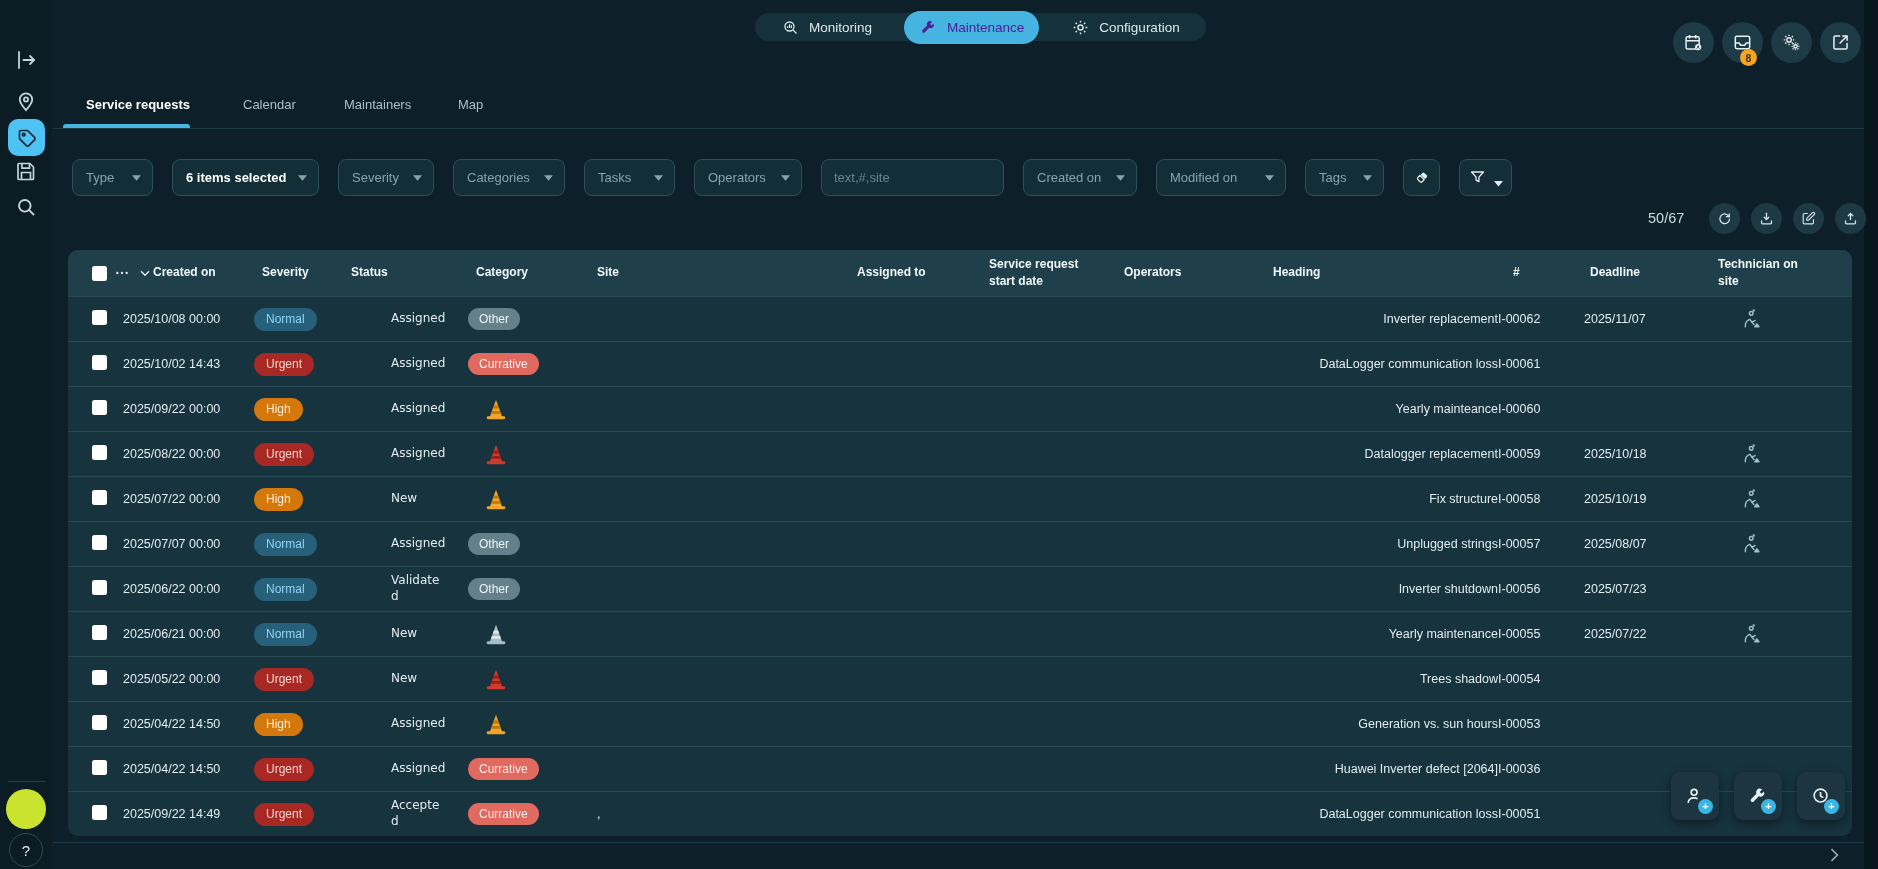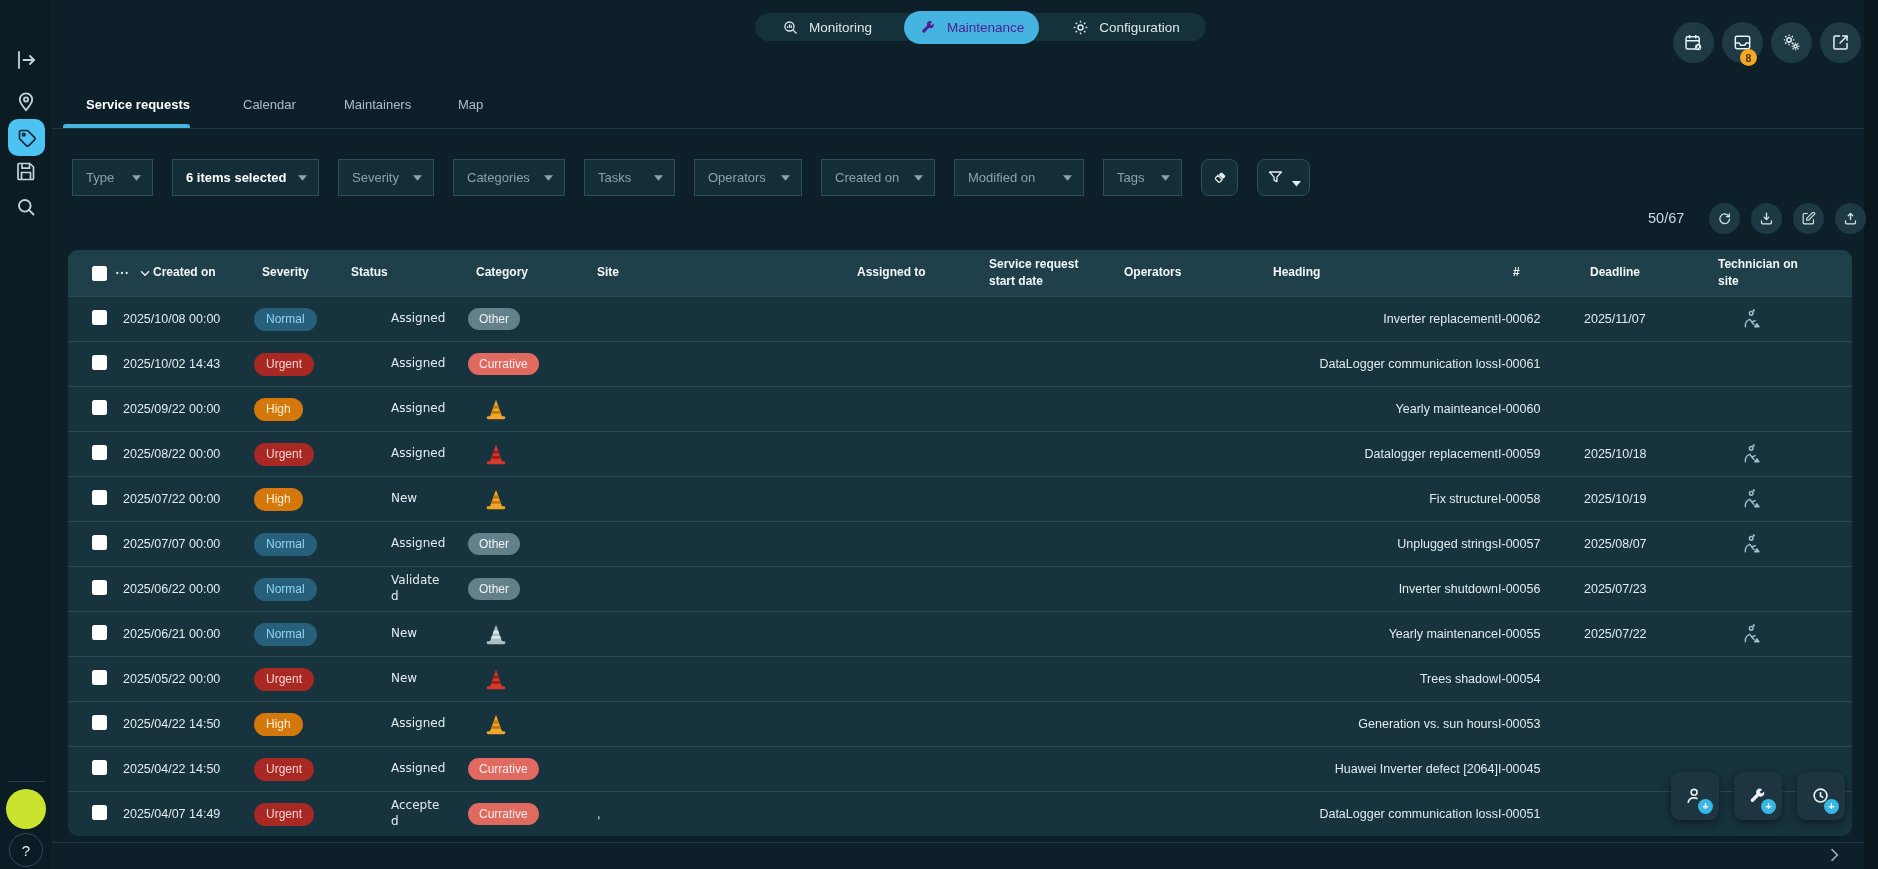--- a/index.html
+++ b/index.html
@@ -28,21 +28,21 @@
   #inbox-badge { position:absolute; left:18px; top:27px; width:17px; height:17px; border-radius:50%; background:#f5a623; color:#4a3204; font-size:10.5px; font-weight:bold; display:flex; align-items:center; justify-content:center; }
 
   
   .tab { position:absolute; top:97px; font-size:13px; color:#aebfc6; cursor:pointer; background:none; border:none; font-family:inherit; }
   .tab.active { color:#ffffff; font-weight:bold; }
   #tab-underline { position:absolute; left:63px; top:124px; width:127px; height:4px; border-radius:3px 3px 0 0; background:#45b4e0; }
   #tabs-border { position:absolute; left:53px; top:128px; right:0; height:1px; background:#1d3944; }
 
   
   #filter-row { position:absolute; left:72px; top:159px; display:flex; gap:19px; z-index:4; }
-  .chip { height:37px; display:flex; align-items:center; justify-content:space-between; padding:0 11px 0 13px; border:1px solid #2d4e5a; border-radius:0; background:#142e38; color:#8ca2ab; font-size:13px; cursor:pointer; flex:none; }
+  .chip { height:37px; display:flex; align-items:center; justify-content:space-between; padding:0 11px 0 13px; border:1px solid #2d4e5a; border-radius:8px; background:#142e38; color:#8ca2ab; font-size:13px; cursor:pointer; flex:none; }
   .chip.selected { color:#fff; font-weight:bold; }
   .chip .caret { width:9px; height:6px; color:#8ca2ab; flex:none; margin-left:8px; }
   .chip .caret svg { width:100%; height:100%; display:block; }
   #search-input { height:37px; border:1px solid #2d4e5a; border-radius:8px; background:#142e38; color:#e8f0f2; font-size:13px; padding:0 12px; font-family:inherit; flex:none; }
   #search-input::placeholder { color:#6b838d; }
   .sq-btn { height:37px; border:1px solid #2d4e5a; border-radius:8px; background:#142e38; color:#e4edf0; display:flex; align-items:center; justify-content:center; gap:7px; cursor:pointer; flex:none; }
   .sq-btn .icon { width:19px; height:19px; }
 
   
   #row-count { position:absolute; left:1648px; top:210px; font-size:14.5px; color:#ccd9de; z-index:4; }
@@ -249,20 +249,21 @@
       </span>
     </div>
     <div class="chip" style="width: 108px;">
       <span>Operators</span>
       <span class="caret">
         <svg viewBox="0 0 10 6" fill="currentColor">
           <path d="M0 0h10L5 6z"></path>
         </svg>
       </span>
     </div>
+    <input id="search-input" placeholder="text,#,site" style="width: 183px;">
     <div class="chip" style="width: 114px;">
       <span>Created on</span>
       <span class="caret">
         <svg viewBox="0 0 10 6" fill="currentColor">
           <path d="M0 0h10L5 6z"></path>
         </svg>
       </span>
     </div>
     <div class="chip" style="width: 130px;">
       <span>Modified on</span>
@@ -633,27 +634,27 @@
         <div class="td c0"><button class="cb"></button></div>
         <div class="td c1"><span>2025/04/22 14:50</span></div>
         <div class="td c2"><span class="sev-badge" style="background:#a82823;color:#f4d3d0">Urgent</span></div>
         <div class="td c3"><span class="status-text">Assigned</span></div>
         <div class="td c4"><span class="cat-badge" style="background:#e06a60;color:#fdecea">Currative</span></div>
         <div class="td c5"><span></span></div>
         <div class="td c6"></div>
         <div class="td c7"></div>
         <div class="td c8"></div>
         <div class="td c9"><span>Huawei Inverter defect [2064]</span></div>
-        <div class="td c10"><span>I-00045</span></div>
+        <div class="td c10"><span>I-00036</span></div>
         <div class="td c11"><span></span></div>
         <div class="td c12"></div>
       </div>
       <div class="tr grid-row">
         <div class="td c0"><button class="cb"></button></div>
-        <div class="td c1"><span>2025/04/07 14:49</span></div>
+        <div class="td c1"><span>2025/09/22 14:49</span></div>
         <div class="td c2"><span class="sev-badge" style="background:#a82823;color:#f4d3d0">Urgent</span></div>
         <div class="td c3"><span class="status-text">Accepted</span></div>
         <div class="td c4"><span class="cat-badge" style="background:#e06a60;color:#fdecea">Currative</span></div>
         <div class="td c5"><span>,</span></div>
         <div class="td c6"></div>
         <div class="td c7"></div>
         <div class="td c8"></div>
         <div class="td c9"><span>DataLogger communication loss</span></div>
         <div class="td c10"><span>I-00051</span></div>
         <div class="td c11"><span></span></div>

